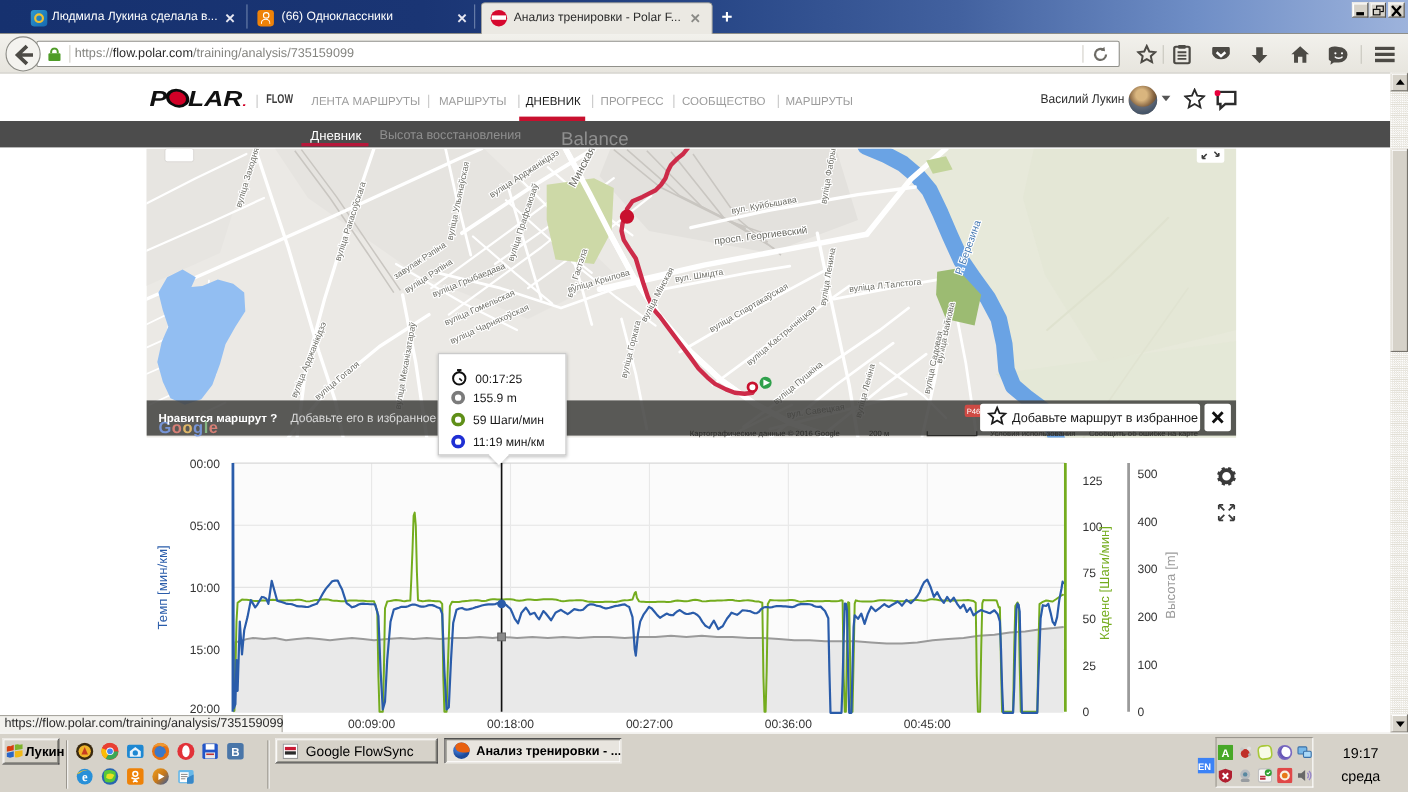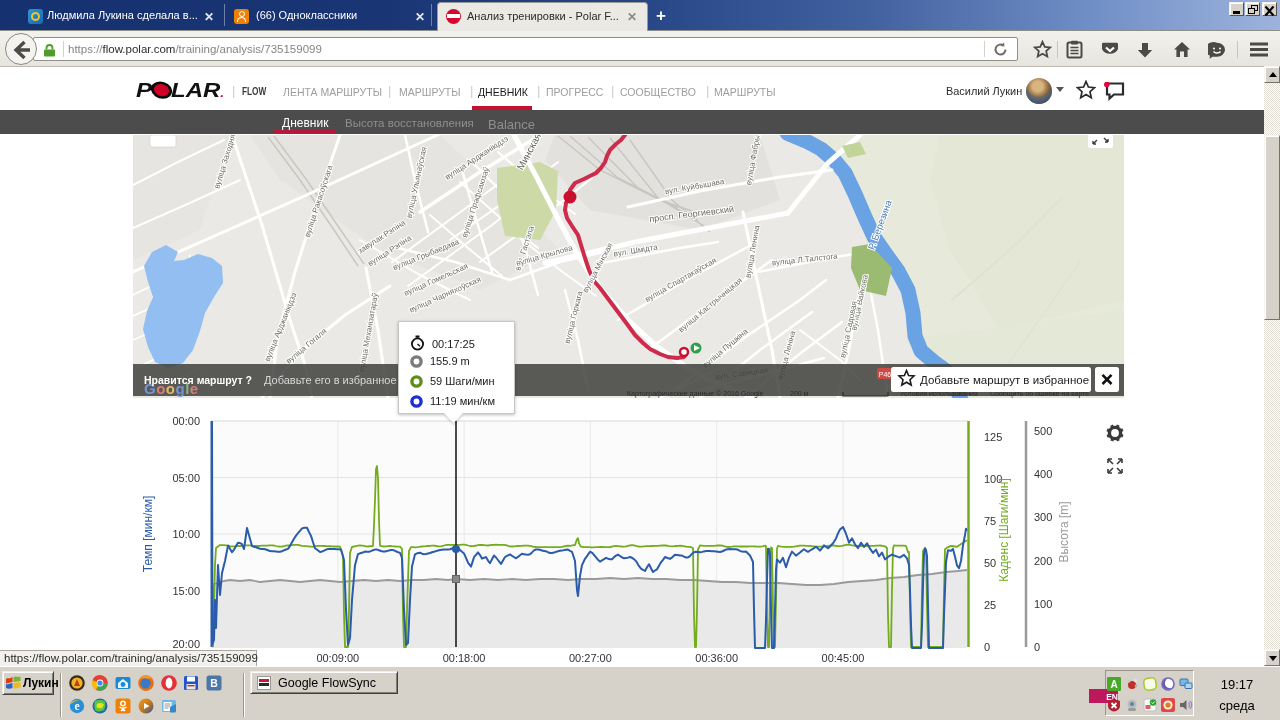--- a/index.html
+++ b/index.html
@@ -153,21 +153,21 @@
         </svg></span>
     <span class="abs" style="left:1104px;top:15px"><svg width="22" height="19" viewBox="0 0 22 19">
           <path d="M3 1.5 h16 v11 h-9 l-4.5 4 v-4 H3 Z" fill="none" stroke="#2b2b2b" stroke-width="2.2"></path>
           <circle cx="2.8" cy="2.5" r="2.8" fill="#e8003c"></circle>
         </svg></span>
   </div>
   <div id="subnav">
     <span class="subitem" style="left:282px;color:#fff">Дневник</span>
     <div class="abs" style="left:274px;top:20px;width:61px;height:3px;background:#b6173a"></div>
     <span class="subitem" style="left:345px;font-size:11.5px;top:7px">Высота восстановления</span>
-    <span class="subitem" style="left:488px;font-size:13px;top:7px">Balance</span>
+    <span class="subitem" style="left:510px;font-size:17px;top:7px">Balance</span>
   </div>
   <div id="mapbox"><svg width="991" height="263" viewBox="133 135 991 263" xmlns="http://www.w3.org/2000/svg">
         <rect x="133" y="135" width="991" height="263" fill="#ebe9e5"></rect>
         <polygon points="250,135 440,135 560,250 480,290 380,250 280,180" fill="#e6e4e0"></polygon>
         <polygon points="555,135 760,135 780,200 700,230 590,210 545,160" fill="#e3e1dd"></polygon>
         <polygon points="133,135 230,135 200,230 133,260" fill="#e7e5e1"></polygon>
         <polygon points="779,128 1124,135 1124,398 950,398 944,374 915,352 908,336 906,312 900,288 878,252 858,216 846,190 836,170 815,148" fill="#e7e9da"></polygon>
         <polygon points="940,135 1124,135 1124,300 1000,330 950,250 930,180" fill="#e3e6d4" opacity="0.7"></polygon>
         <polygon points="905,340 1124,310 1124,398 950,398 940,372" fill="#e4e7d6" opacity="0.8"></polygon>
         <polyline points="787.0,133.0 806.0,141.0 821.0,149.0 835.0,161.0 845.0,173.0 855.0,194.0 864.0,215.0 874.0,237.0 885.0,253.0 898.0,271.0 908.0,290.0 913.0,313.0 915.0,336.0 921.0,351.0 934.0,362.0 949.0,373.0 957.0,389.0 961.0,400.0" fill="none" stroke="#6aa3e4" stroke-width="15" stroke-linejoin="round" stroke-linecap="round"></polyline>
@@ -468,22 +468,28 @@
         <path d="M9 9 L15 6 V13 a1.5 1.5 0 0 1 -1.5 1.5 L9 14.5 Z" fill="#3888c8"></path>
       </svg></div>
   <div class="tsep" style="left:243px"></div>
   <div class="winbtn" style="left:250px;width:148px">
       <span style="position:absolute;left:6px;top:4px;width:14px;height:14px;background:#fff;border:1px solid #999">
         <span style="position:absolute;left:1px;top:2px;width:10px;height:3px;background:#c81b34"></span>
         <span style="position:absolute;left:1px;top:6px;width:10px;height:3px;background:#2b2b2b"></span>
       </span>
       <span style="position:absolute;left:27px;top:4px;font-size:12.5px">Google FlowSync</span>
     </div>
+  <div class="winbtn active" style="left:404px;width:161px">
+      <span style="position:absolute;left:7px;top:3px;width:15px;height:15px;border-radius:50%;background:radial-gradient(circle at 35% 30%,#3a70c8 30%,#1c4a9a 60%);overflow:hidden">
+        <span style="position:absolute;left:2px;top:-2px;width:16px;height:11px;background:#e86010;border-radius:50% 50% 40% 40%"></span>
+      </span>
+      <span style="position:absolute;left:28px;top:5px;font-size:11.5px">Анализ тренировки - ...</span>
+    </div>
   <div id="tray"></div>
-    <div class="abs" style="left:1089px;top:22px;width:29px;height:14px;background:#be185d;color:#fff;font-size:8.5px;font-weight:bold;text-align:right;padding-top:2.5px">EN</div>
+    <div class="abs" style="left:1089px;top:22px;width:15px;height:14px;background:#3b82f6;color:#fff;font-size:8.5px;font-weight:bold;text-align:left;padding-top:2.5px">EN</div>
     <div class="tico" style="left:1107px;top:10px"><svg width="14" height="14" viewBox="0 0 14 14">
         <rect width="14" height="14" rx="1" fill="#48a828"></rect>
         <text x="7" y="11" font-size="10" font-weight="bold" fill="#fff" text-anchor="middle" font-family="Liberation Sans">A</text>
       </svg></div>
     <div class="tico" style="left:1125px;top:10px"><svg width="14" height="14" viewBox="0 0 14 14">
         <circle cx="7" cy="8" r="4" fill="#c03028"></circle>
         <circle cx="4" cy="4" r="1.6" fill="#c8c8c8"></circle>
         <circle cx="10.5" cy="3.5" r="1.8" fill="#e0e0e0"></circle>
         <circle cx="11" cy="9" r="1.4" fill="#b0b0b0"></circle>
       </svg></div>

